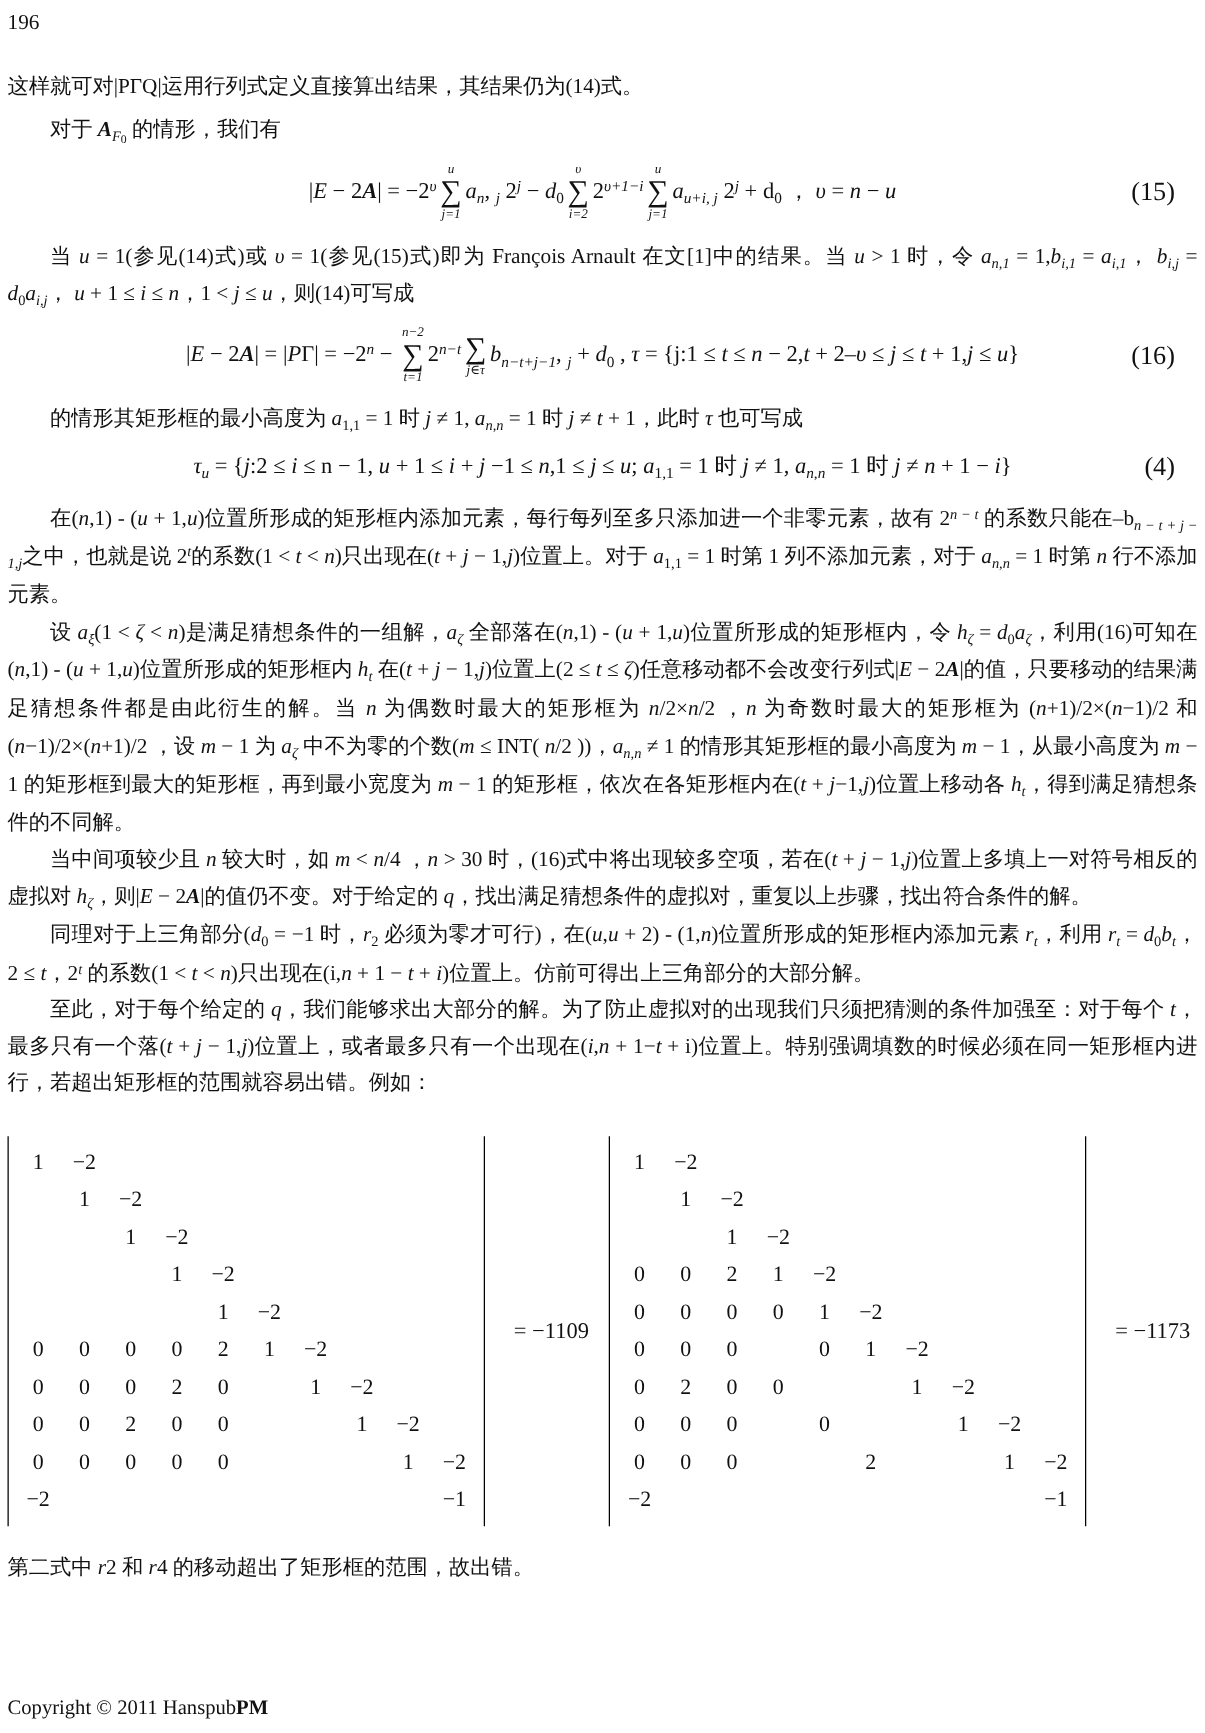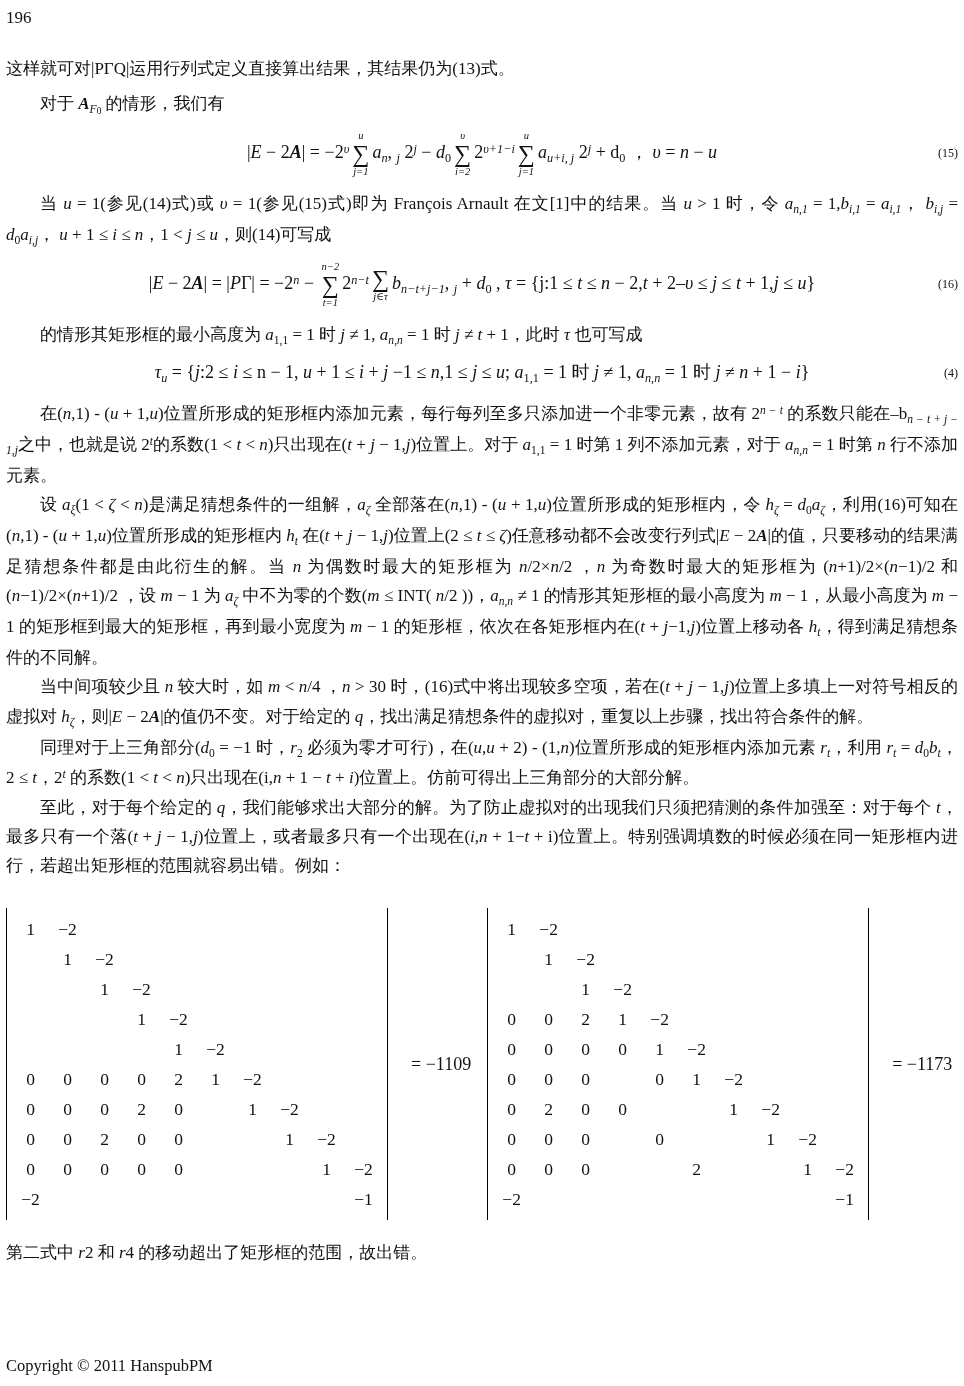--- a/index.html
+++ b/index.html
@@ -13,40 +13,40 @@
   .it{font-style:italic;}
   .bi{font-style:italic;font-weight:bold;}
   .sb{vertical-align:-0.35em;font-size:68%;}
   .sp{vertical-align:0.45em;font-size:68%;}
   .ssb{vertical-align:-0.55em;font-size:55%;}
   .sum{display:inline-flex;flex-direction:column;align-items:center;vertical-align:middle;
        margin:0 3px;line-height:1;}
   .sum .lim{font-size:10.5px;font-style:italic;line-height:1.1;}
   .sum .op{font-size:24px;line-height:1;}
   .eqrow{position:relative;text-align:center;margin:10px 0 12px 0;font-size:18px;line-height:1.3;}
-  .eqnum{position:absolute;right:0;top:50%;transform:translateY(-50%);font-size:12px;font-style:normal;}
+  .eqnum{position:absolute;right:18px;top:50%;transform:translateY(-50%);font-size:21px;font-style:normal;}
   .mats{display:flex;justify-content:flex-start;gap:16px;margin:28px 0 18px 0;}
   .matblock{display:flex;align-items:center;}
   .det{display:grid;grid-template-columns:repeat(10,37px);grid-auto-rows:30px;
        border-left:1.6px solid #000;border-right:1.6px solid #000;padding:6px 5px;}
   .det .cell{display:flex;align-items:center;justify-content:center;font-size:17.5px;}
   .mres{margin-left:23px;font-size:18px;white-space:nowrap;}
   .ftr{margin-top:auto;display:flex;justify-content:flex-start;align-items:baseline;
        font-size:16.5px;padding-top:30px;}
-  .ftr .pm{font-weight:normal;}
+  .ftr .pm{font-weight:bold;}
 </style>
 </head>
 <body>
 
 <div class="hdr">
   <span class="pgnum">196</span>
   <span class="pgnum"></span>
 </div>
 
-<p class="body"><span>这样就可对|PΓQ|运用行列式定义直接算出结果，其结果仍为(13)式。</span></p>
+<p class="body"><span>这样就可对|PΓQ|运用行列式定义直接算出结果，其结果仍为(14)式。</span></p>
 <p class="body ind" style="margin-top:6px;"><span>对于 </span><span class="bi">A</span><span class="sb it">F</span><span class="ssb">0</span><span> 的情形，我们有</span></p>
 
 <div class="eqrow">
   <span><span>|</span><span class="it">E</span><span> − 2</span><span class="bi">A</span><span>| = −2</span><span class="sp it">υ</span><span class="sum">
         <span class="lim">u</span>
         <span class="op">∑</span>
         <span class="lim">j=1</span>
       </span><span class="it">a</span><span class="sb it">n</span><span>, </span><span class="sb it">j</span><span> 2</span><span class="sp it">j</span><span> − </span><span class="it">d</span><span class="sb">0</span><span class="sum">
         <span class="lim">υ</span>
         <span class="op">∑</span>

